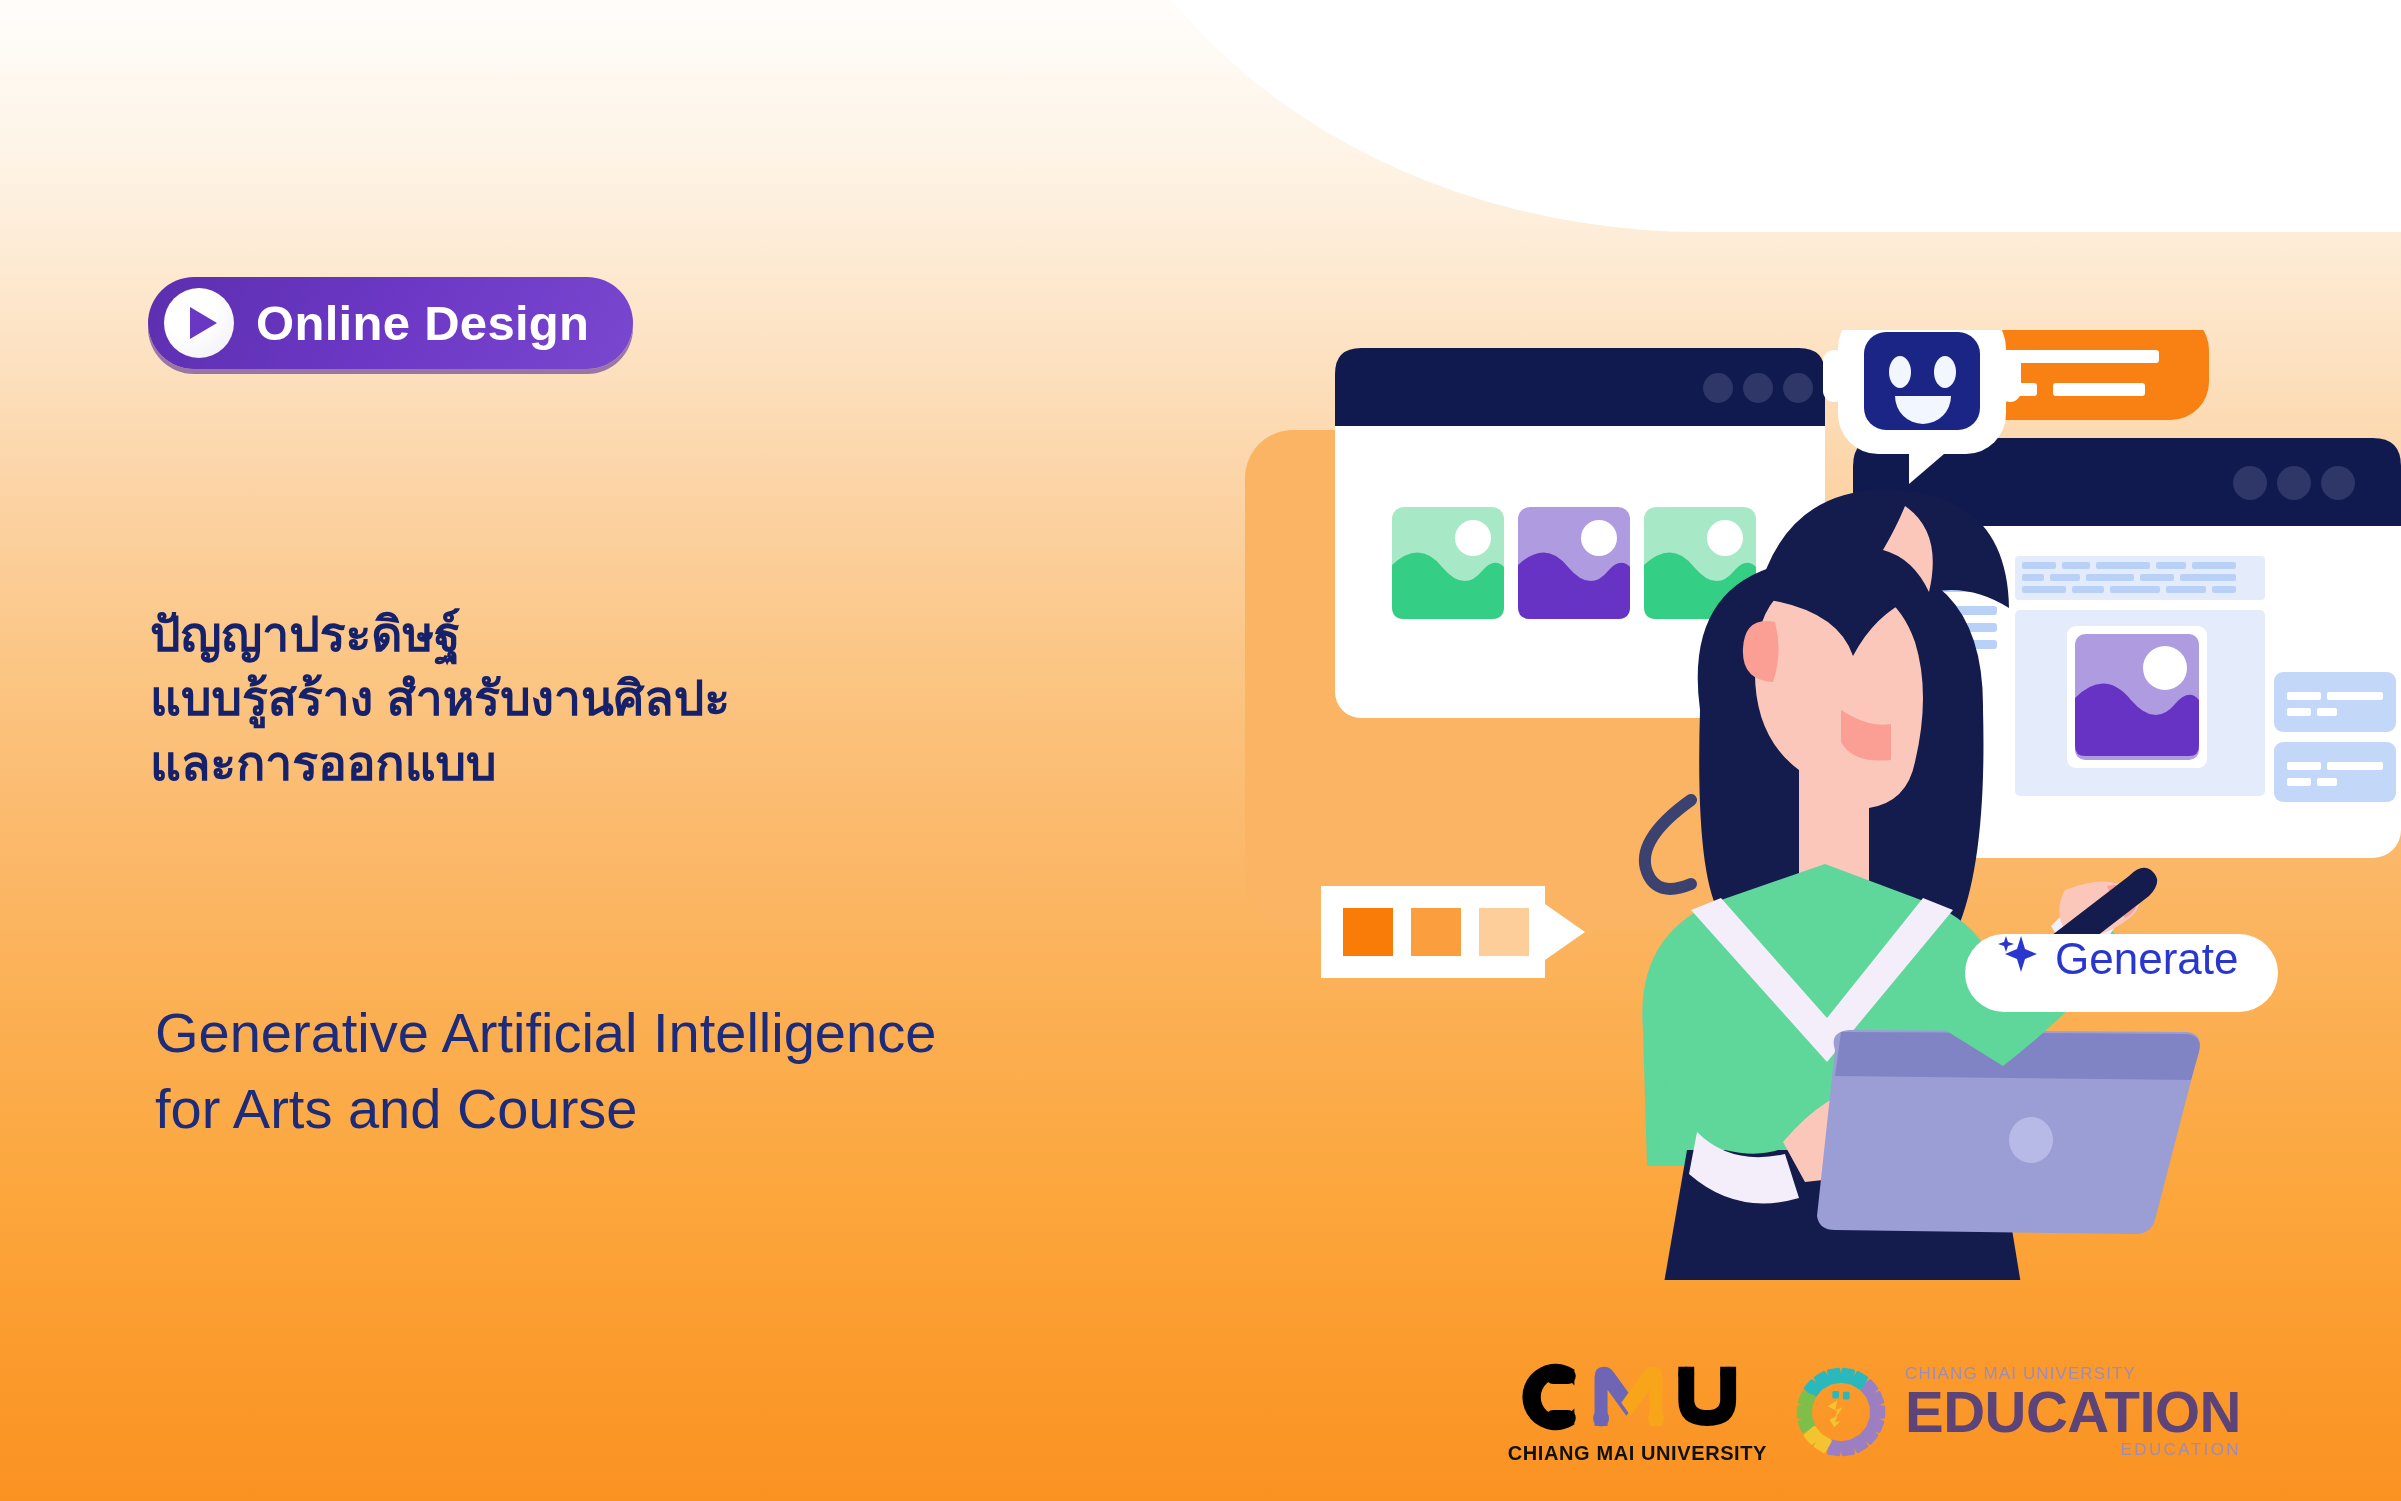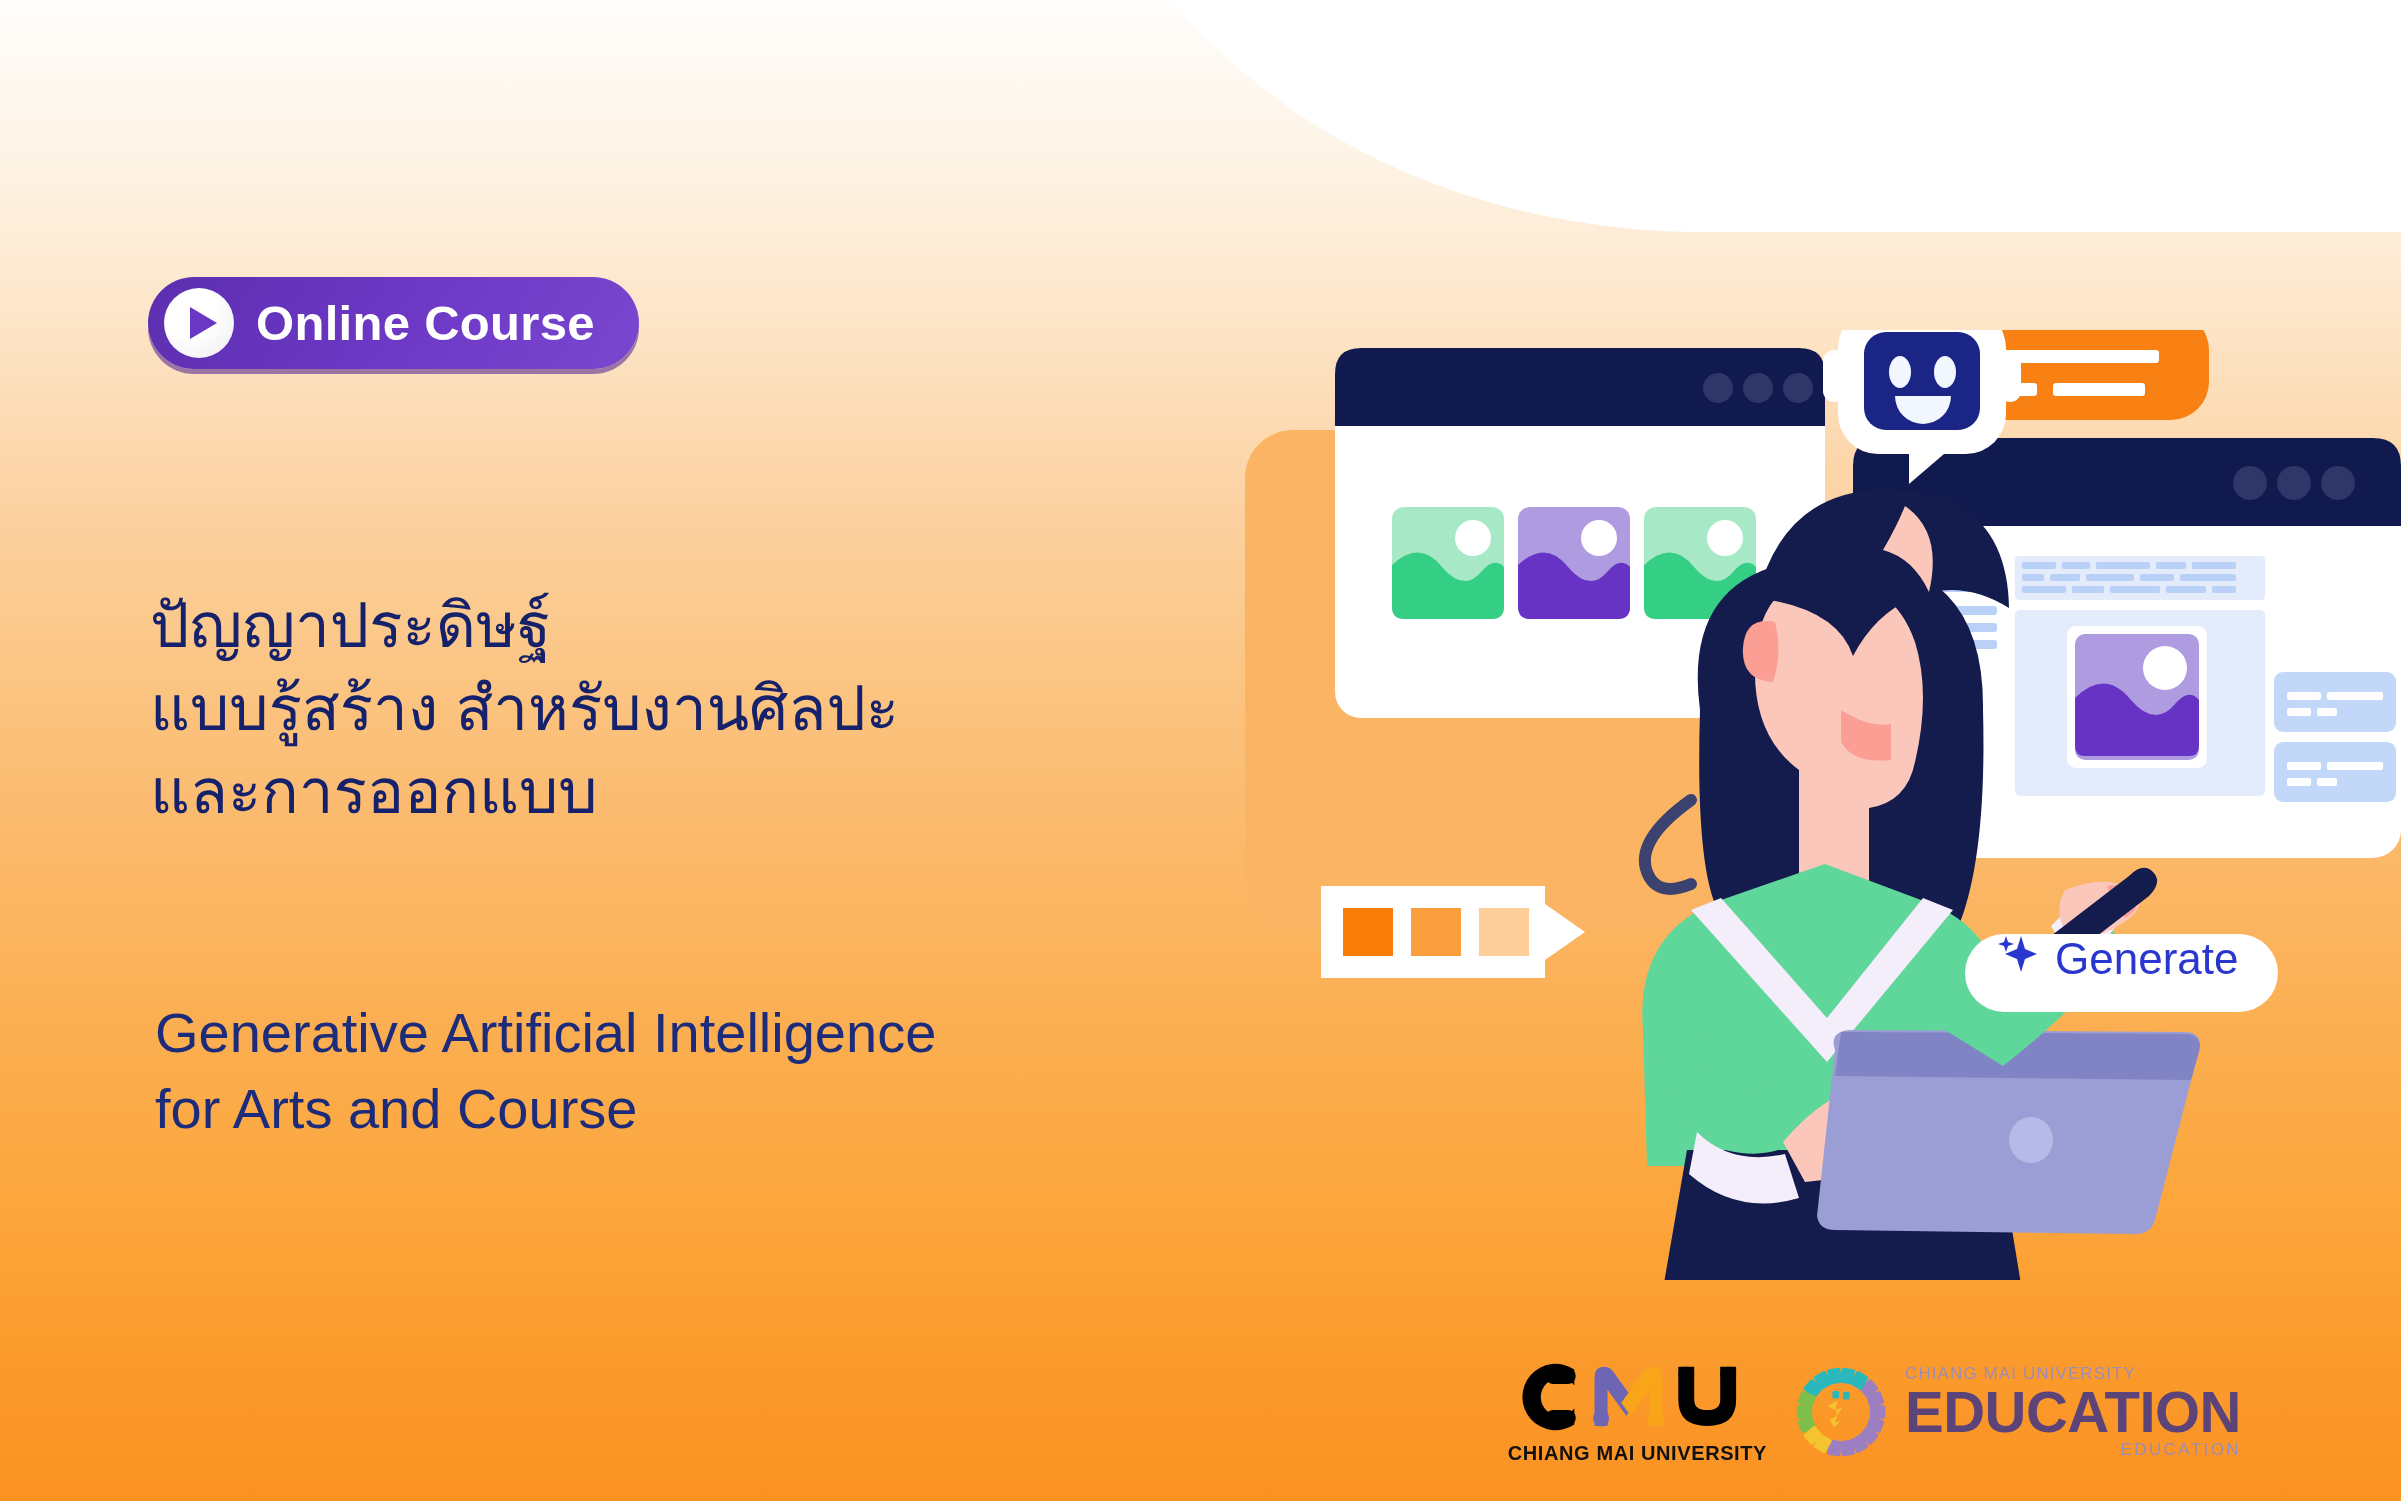--- a/index.html
+++ b/index.html
@@ -89,23 +89,23 @@
     border-bottom:16px solid transparent;
     margin-left:9px;
   }
   #badge-label {
     font-size:49px; font-weight:bold; color:#FFFFFF;
     letter-spacing:0.3px; white-space:nowrap;
   }
 
   
   #title-th {
-    position:absolute; left:150px; top:584px;
+    position:absolute; left:150px; top:603px;
     width:1180px;
-    font-size:62px; font-weight:normal; line-height:1.34;
+    font-size:48px; font-weight:bold; line-height:1.34;
     color:#16216B; letter-spacing:0px;
   }
   #title-en {
     position:absolute; left:155px; top:995px;
     width:1100px;
     font-size:56px; font-weight:normal; line-height:1.36;
     color:#1C2B7A;
   }
 
   
@@ -202,21 +202,21 @@
         <div class="ll-bot">EDUCATION</div>
       </div>
     </div>
 
   </div>
 
   <div id="badge">
     <span id="badge-play">
         <span class="tri"></span>
       </span>
-    <span id="badge-label">Online Course</span>
+    <span id="badge-label">Online Design</span>
   </div>
 
   <div id="title-th">
     <div>ปัญญาประดิษฐ์</div>
     <div>แบบรู้สร้าง สำหรับงานศิลปะ</div>
     <div>และการออกแบบ</div>
   </div>
 
   <div id="title-en">
     <div>Generative Artificial Intelligence</div>

